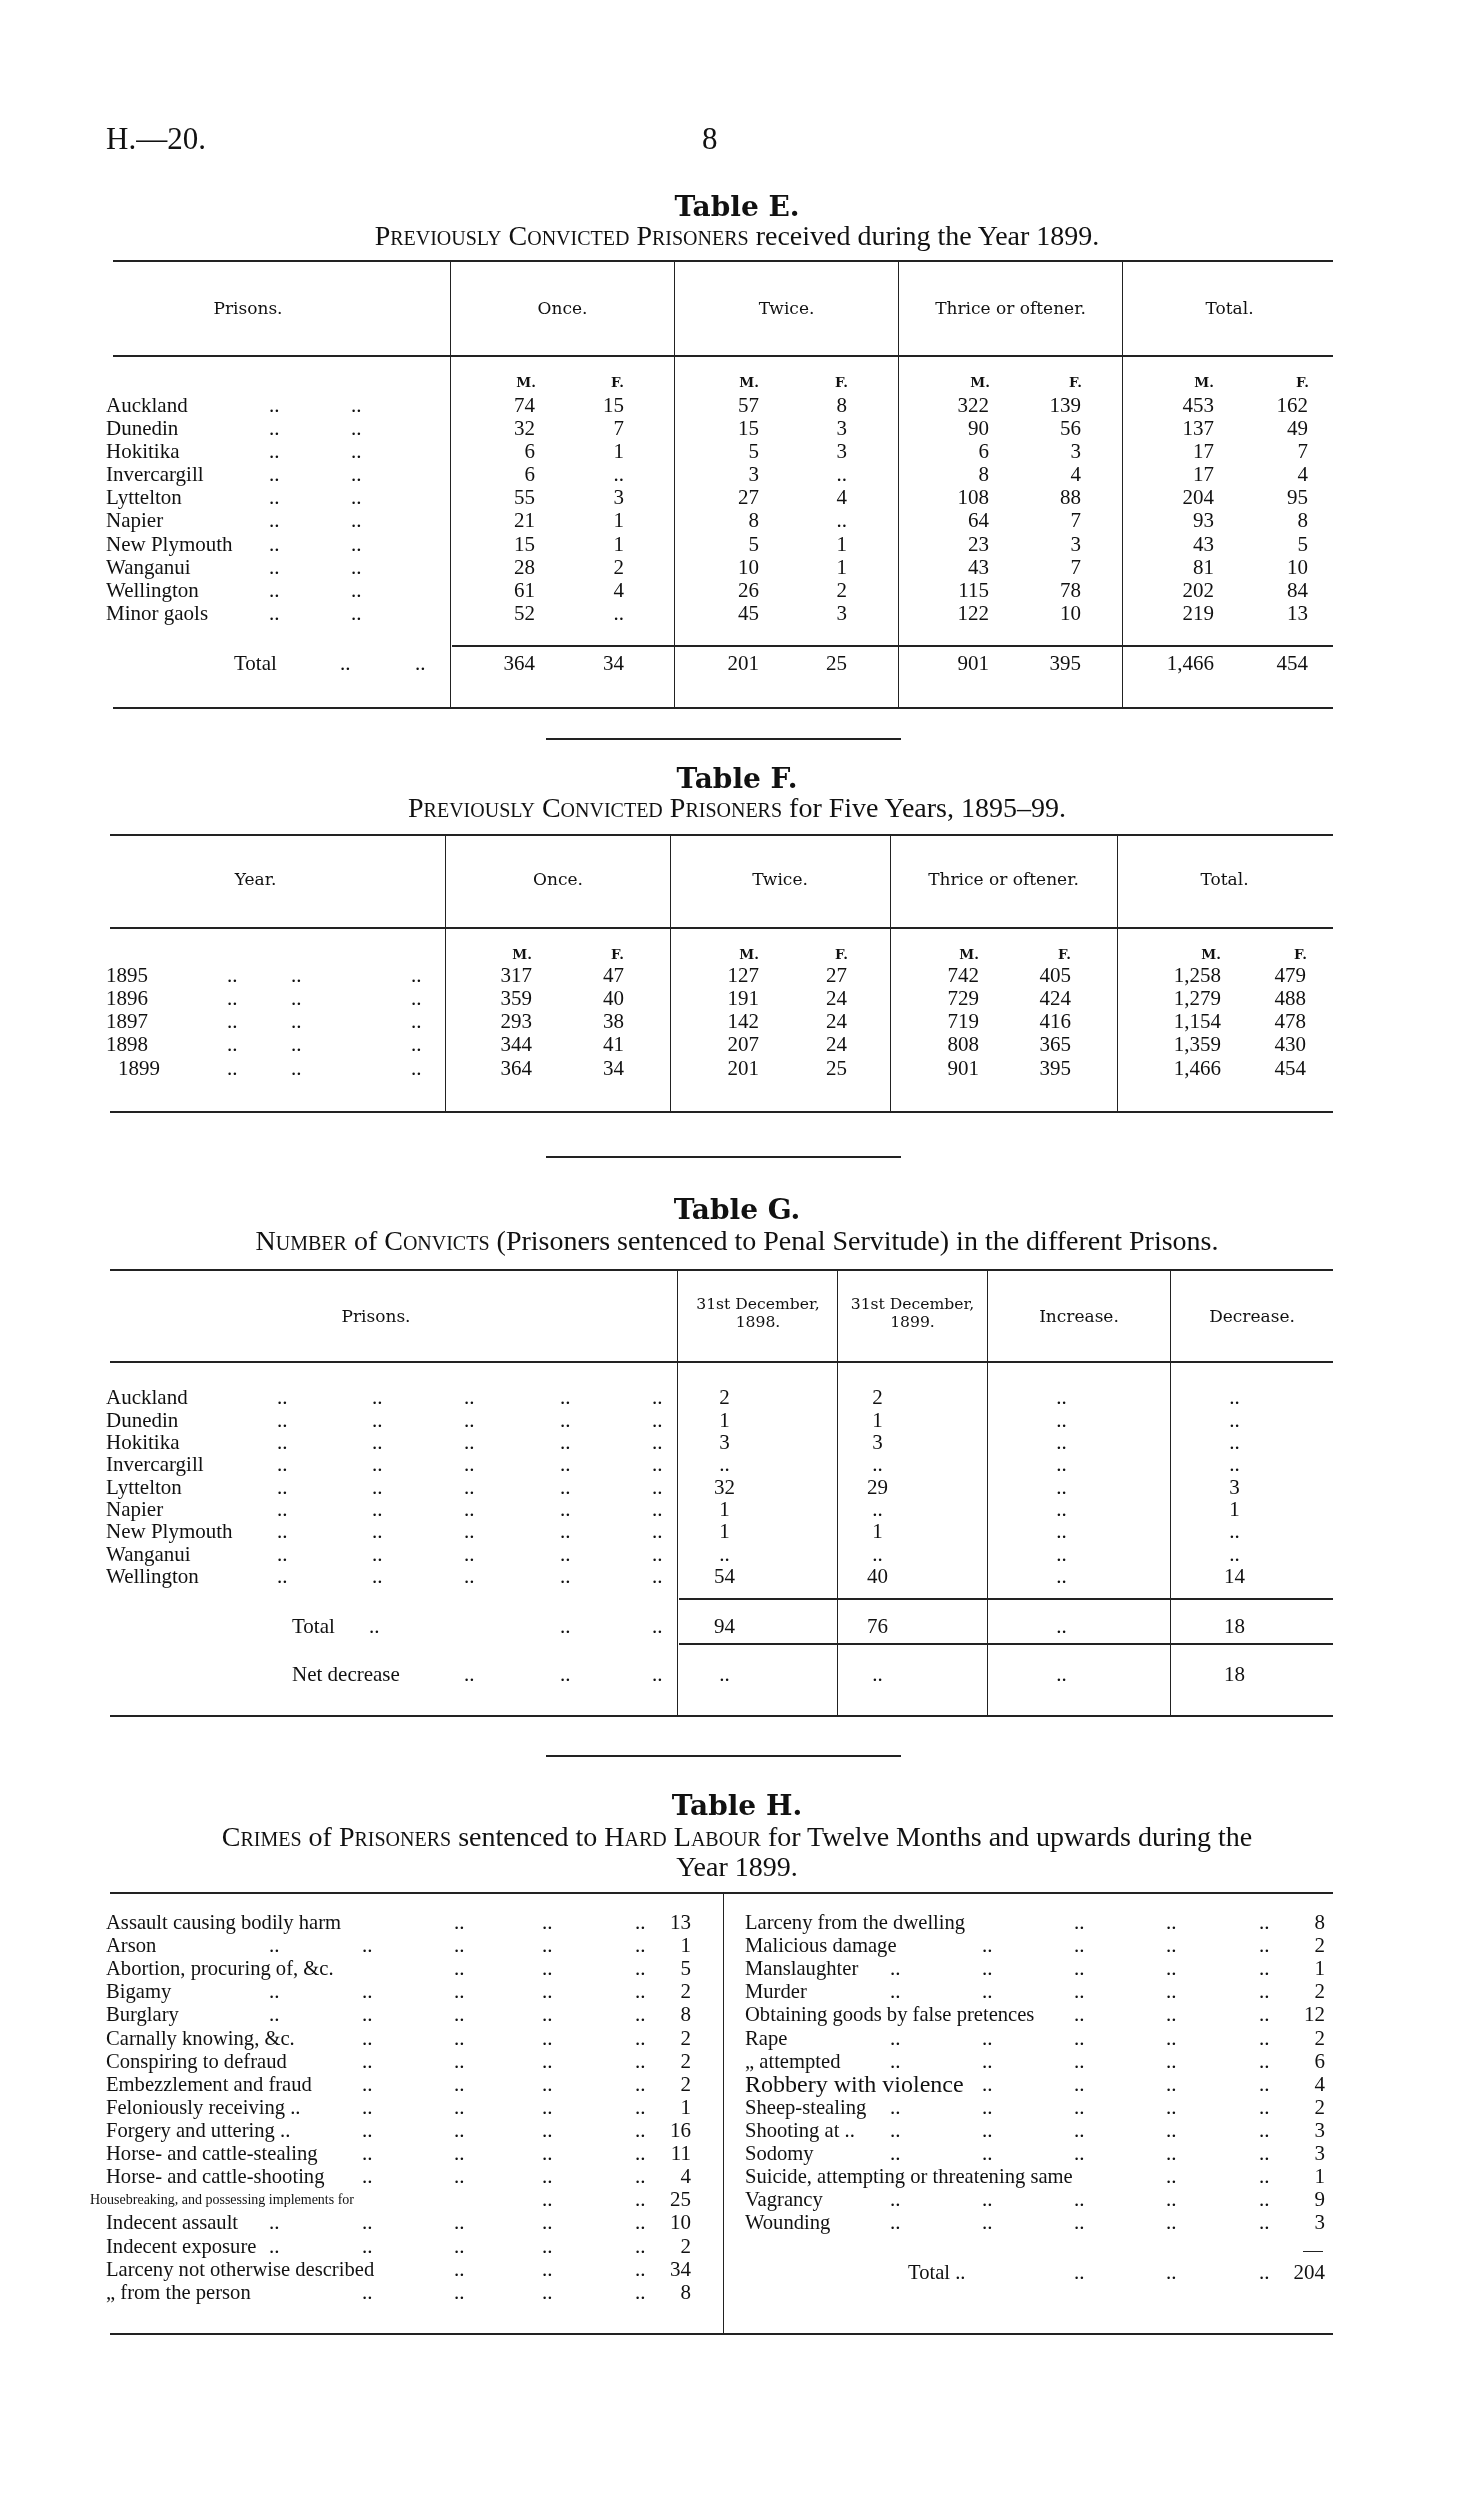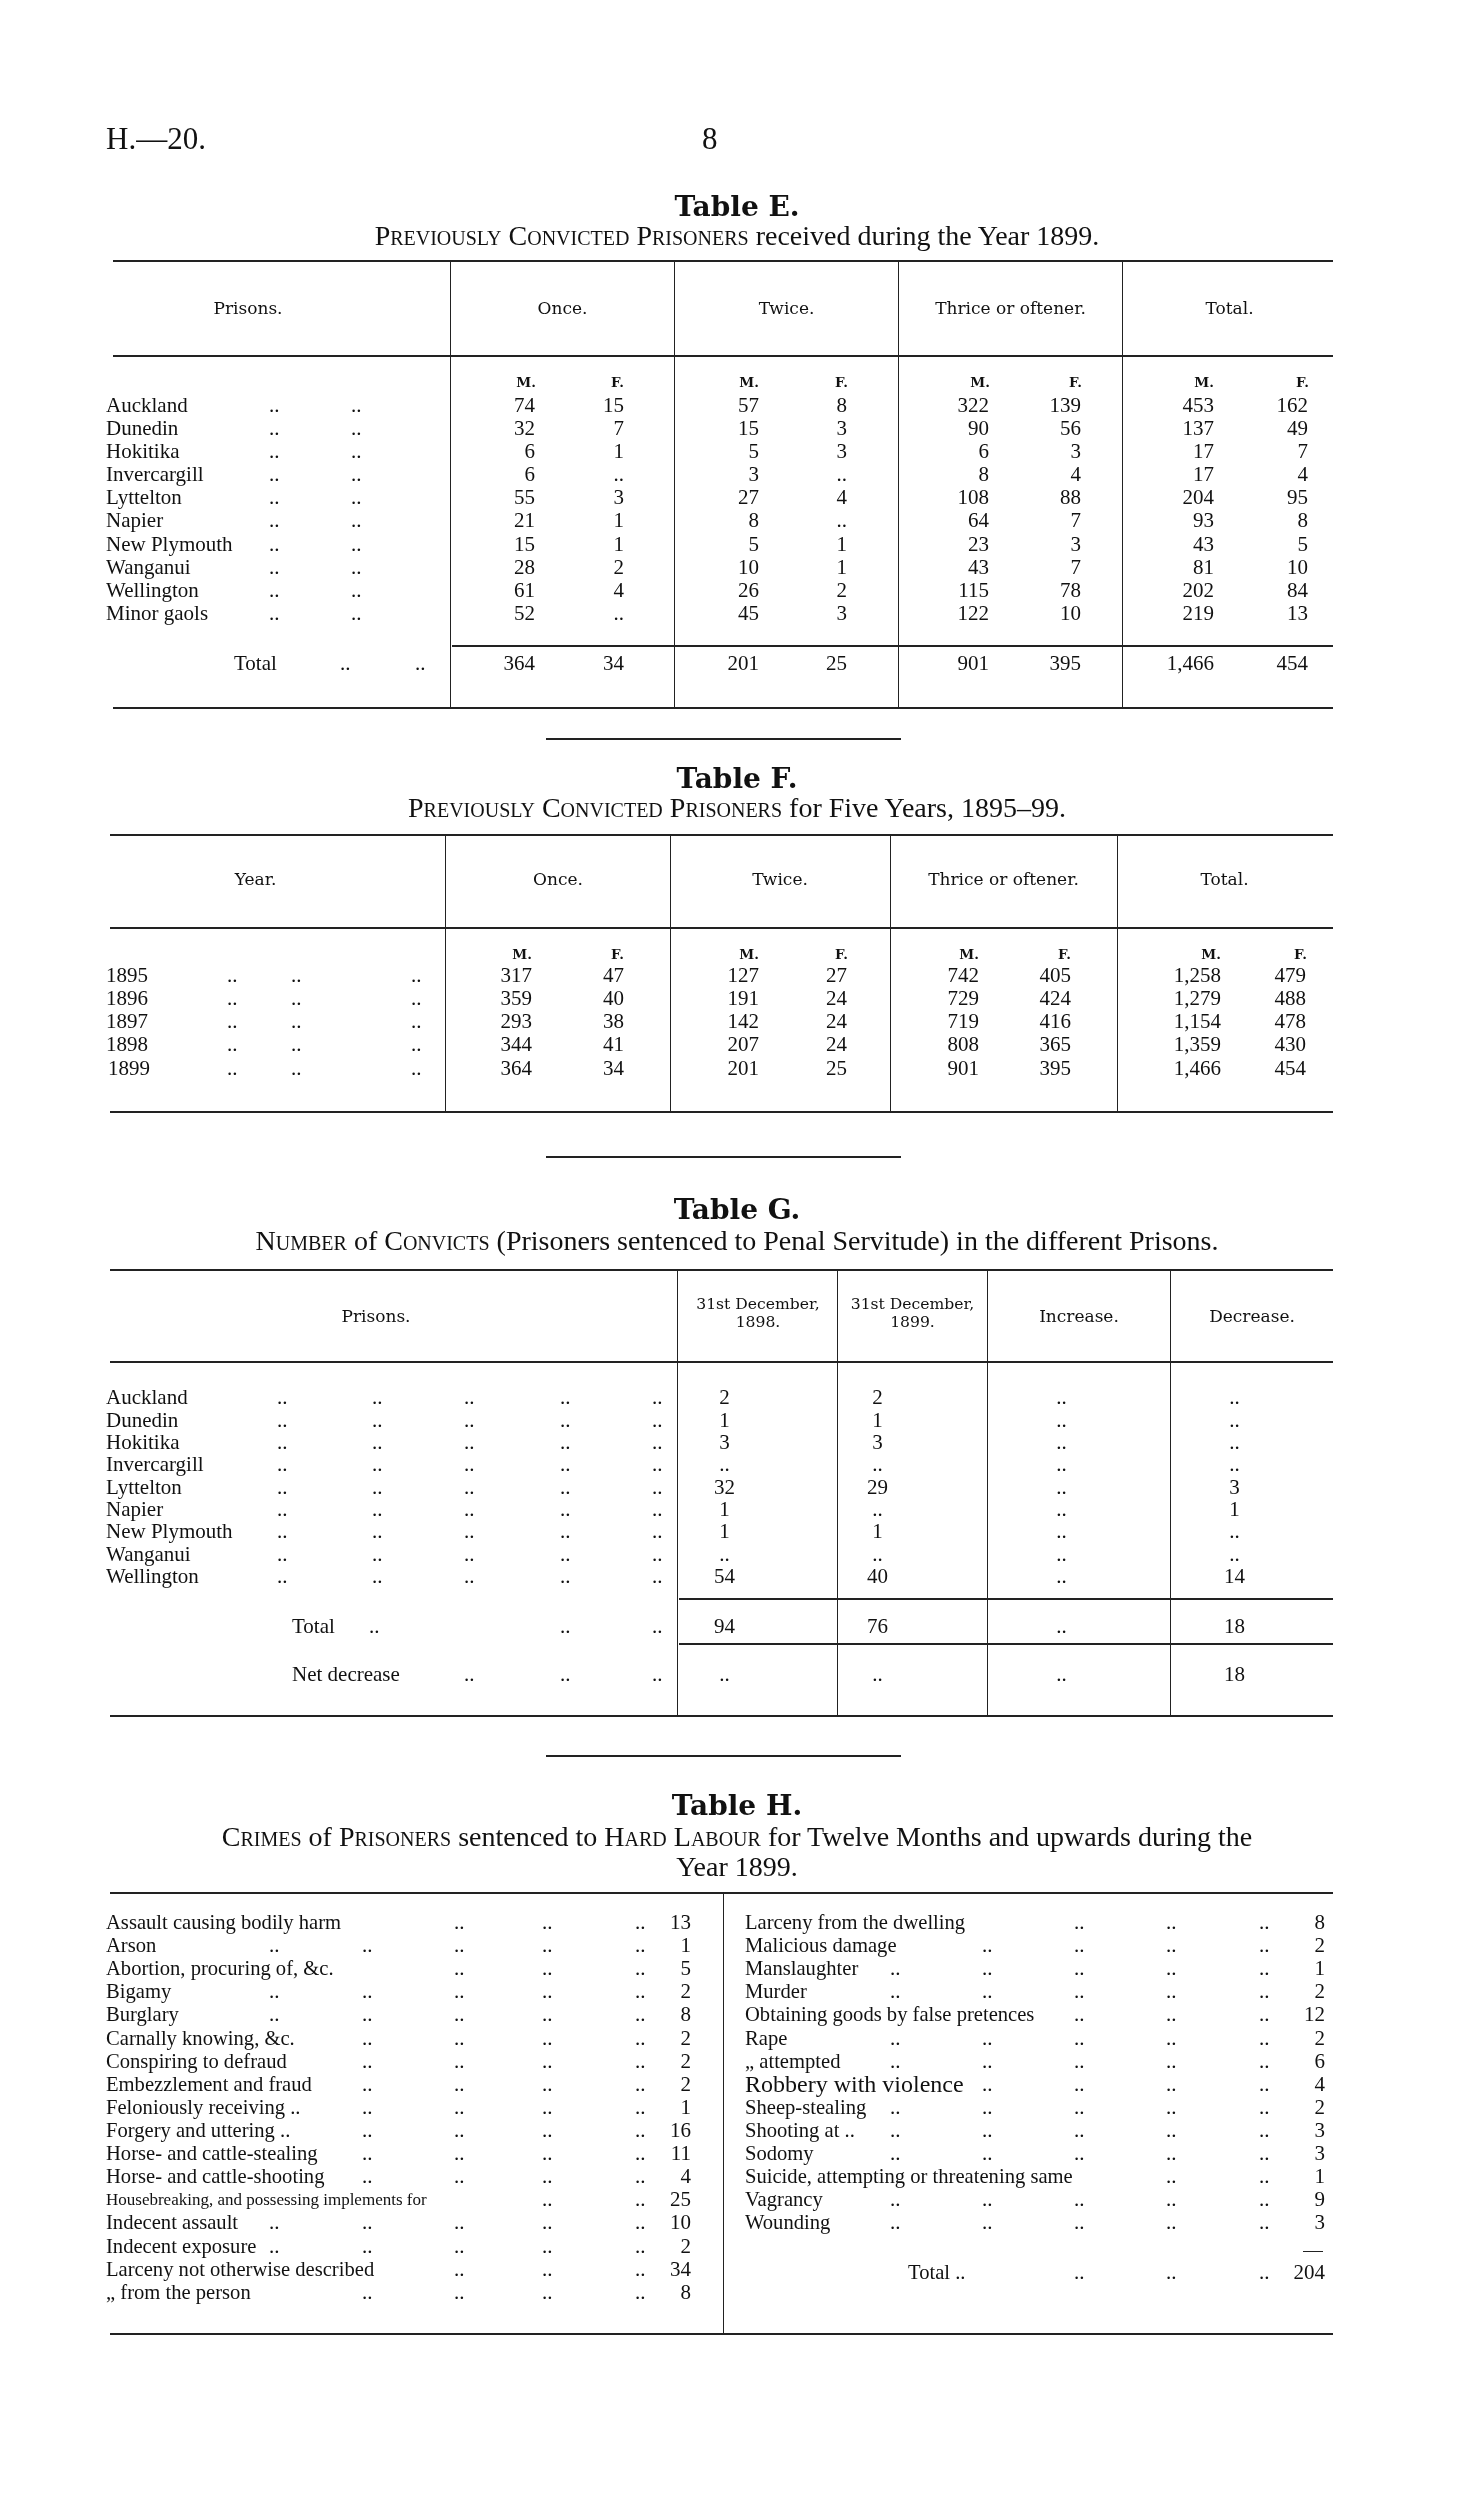--- a/index.html
+++ b/index.html
@@ -282,21 +282,21 @@
       <span class="num" style="left:461px">344</span>
       <span class="num" style="left:553px">41</span>
       <span class="num" style="left:688px">207</span>
       <span class="num" style="left:776px">24</span>
       <span class="num" style="left:908px">808</span>
       <span class="num" style="left:1000px">365</span>
       <span class="num" style="left:1150px">1,359</span>
       <span class="num" style="left:1235px">430</span>
     </div>
     <div class="row" style="top:1057px">
-      <span class="lbl" style="left:108px">1899</span>
+      <span class="lbl" style="left:118px">1899</span>
       <span class="dots" style="left:227px">..</span>
       <span class="dots" style="left:291px">..</span>
       <span class="dots" style="left:411px">..</span>
       <span class="num" style="left:461px">364</span>
       <span class="num" style="left:553px">34</span>
       <span class="num" style="left:688px">201</span>
       <span class="num" style="left:776px">25</span>
       <span class="num" style="left:908px">901</span>
       <span class="num" style="left:1000px">395</span>
       <span class="num" style="left:1150px">1,466</span>
@@ -559,21 +559,21 @@
     </div>
     <div class="row" style="top:2165px">
       <span class="lbl" style="left:106px;font-size:20.6px">Horse- and cattle-shooting</span>
       <span class="dots" style="left:362px">..</span>
       <span class="dots" style="left:454px">..</span>
       <span class="dots" style="left:542px">..</span>
       <span class="dots" style="left:635px">..</span>
       <span class="num" style="left:620px">4</span>
     </div>
     <div class="row" style="top:2188px">
-      <span class="lbl" style="left:106px;font-size:17px">Housebreaking, and possessing implements for</span>
+      <span class="lbl" style="left:90px;font-size:14px">Housebreaking, and possessing implements for</span>
       <span class="dots" style="left:542px">..</span>
       <span class="dots" style="left:635px">..</span>
       <span class="num" style="left:620px">25</span>
     </div>
     <div class="row" style="top:2211px">
       <span class="lbl" style="left:106px;font-size:20.6px">Indecent assault</span>
       <span class="dots" style="left:269px">..</span>
       <span class="dots" style="left:362px">..</span>
       <span class="dots" style="left:454px">..</span>
       <span class="dots" style="left:542px">..</span>

